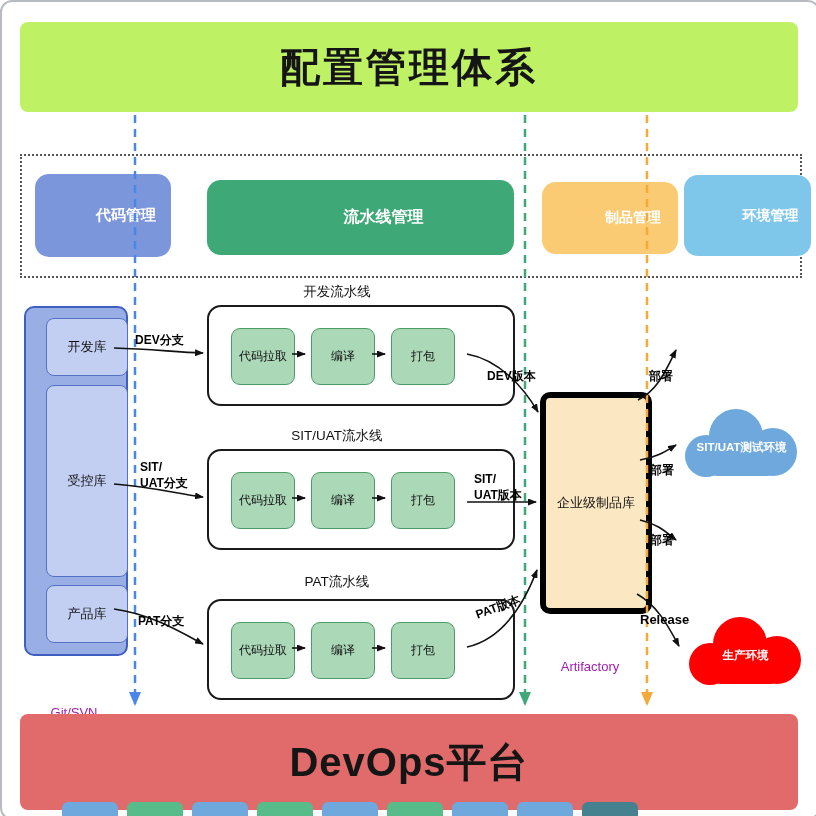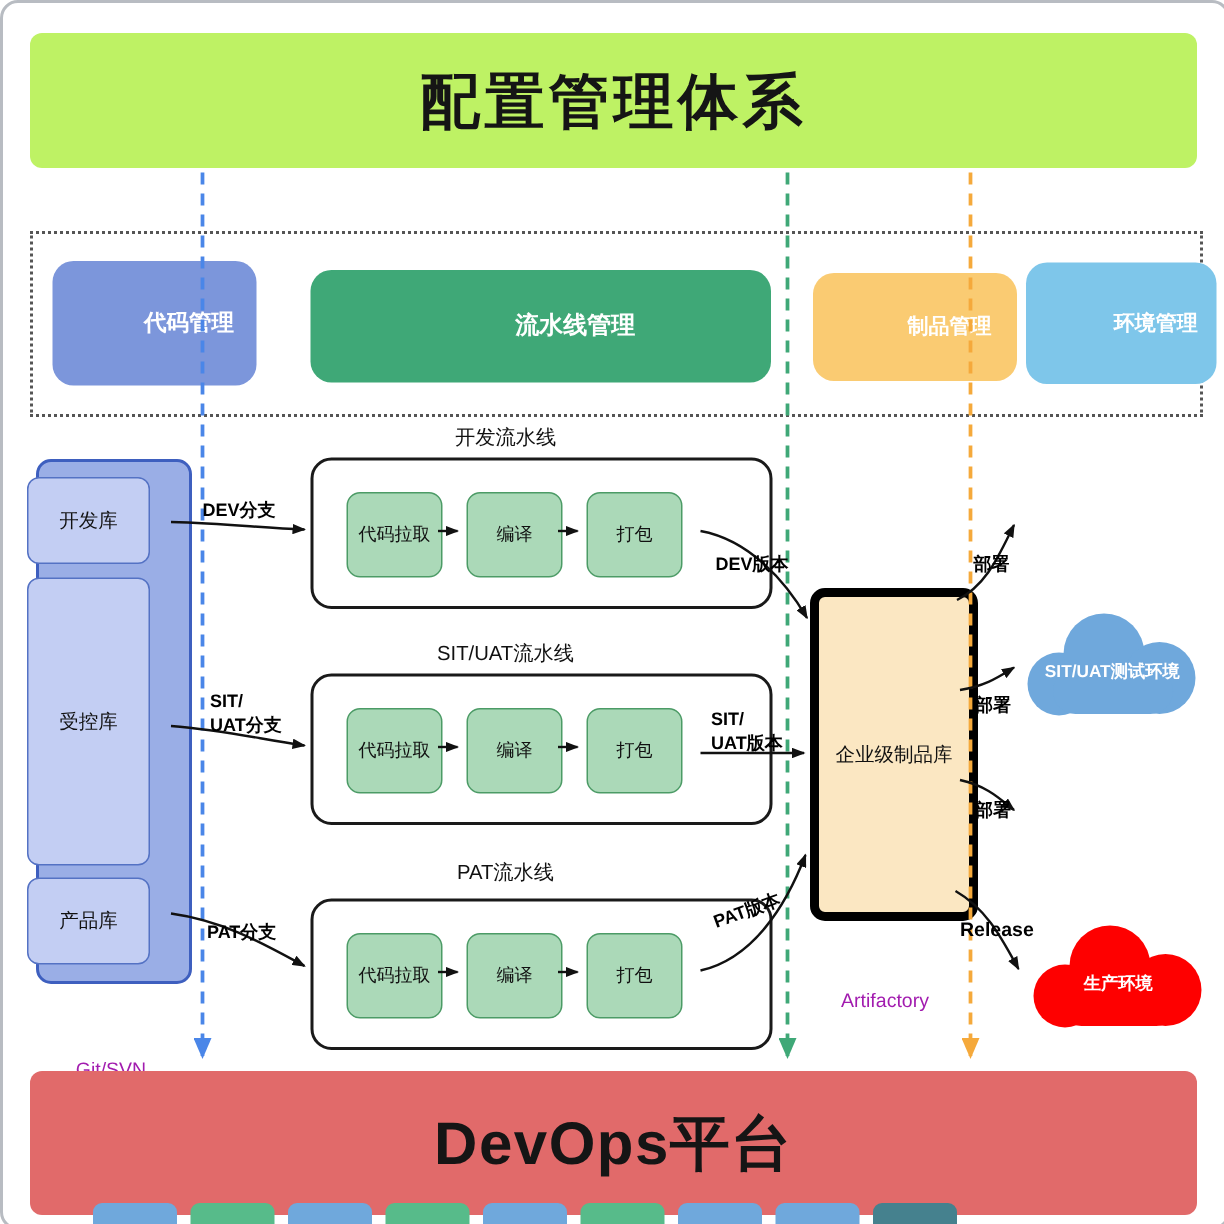--- a/index.html
+++ b/index.html
@@ -4,21 +4,21 @@
 <style>
   html,body{margin:0;padding:0;background:#ffffff;}
   body{font-family:"Liberation Sans","DejaVu Sans",sans-serif;}
   .page{position:relative;width:816px;height:816px;border:2px solid #b8bcc2;border-radius:12px;overflow:hidden;background:#fff;}
   .banner{position:absolute;left:18px;width:778px;border-radius:8px;display:flex;align-items:center;justify-content:center;font-weight:bold;color:#151515;}
   .banner-top{top:20px;height:90px;font-size:40px;letter-spacing:3px;}
   .banner-bottom{top:712px;height:96px;font-size:40px;letter-spacing:1px;}
   .lane-strip{position:absolute;left:18px;top:152px;width:778px;height:120px;border:2px dotted #555;}
   .lane{position:absolute;border-radius:14px;color:#fff;font-weight:bold;display:flex;align-items:center;justify-content:center;text-align:center;padding-left:46px;}
   .repo-outer{position:absolute;left:22px;top:304px;width:100px;height:346px;border:2px solid #3e5fbf;border-radius:10px;}
-  .repo{position:absolute;left:16px;width:80px;border:1.5px solid #5472c4;border-radius:8px;display:flex;align-items:center;justify-content:center;font-size:13px;color:#111;}
+  .repo{position:absolute;left:44px;width:80px;border:1.5px solid #5472c4;border-radius:8px;display:flex;align-items:center;justify-content:center;font-size:13px;color:#111;}
   .pipeline{position:absolute;left:205px;width:260px;height:97px;background:#fff;border:2px solid #1a1a1a;border-radius:14px;padding-left:44px;}
   .step{position:absolute;top:21px;width:62px;height:55px;border:1.5px solid #4c9b66;border-radius:9px;display:flex;align-items:center;justify-content:center;font-size:12px;color:#111;}
   .pipe-title{position:absolute;font-size:13.5px;color:#111;transform:translateX(-50%);white-space:nowrap;}
   .caption{position:absolute;font-size:13px;color:#a21caf;transform:translateX(-50%);white-space:nowrap;margin-top:47px;}
   .artifact{position:absolute;left:538px;top:390px;width:100px;height:210px;border:6px solid #000000;border-radius:10px;display:flex;align-items:center;justify-content:center;font-size:13px;color:#111;}
   .cloud{position:absolute;}
   .cloud svg{display:block;}
   .cloud-label{position:absolute;left:0;top:40px;width:100%;text-align:center;color:#fff;font-weight:bold;font-size:11.5px;}
   .flow-label{position:absolute;font-weight:bold;font-size:12px;color:#000;white-space:pre-line;line-height:1.3;}
   .overlay{position:absolute;left:0;top:0;width:816px;height:816px;pointer-events:none;}
@@ -134,21 +134,21 @@
       <path d="M638,458 C656,455 664,449 674,443" marker-end="url(#ah-black)"></path>
       <path d="M638,518 C656,522 664,530 674,538" marker-end="url(#ah-black)"></path>
       <path d="M635,592 C656,604 666,624 677,644" marker-end="url(#ah-black)"></path>
     </g>
   </svg>
 
   <div class="flow-label" style="left:133px;top:331px;">DEV分支</div>
   <div class="flow-label" style="left:138px;top:458px;">SIT/
 UAT分支</div>
   <div class="flow-label" style="left:136px;top:612px;">PAT分支</div>
-  <div class="flow-label" style="left:475px;top:367px;">DEV版本</div>
+  <div class="flow-label" style="left:485px;top:367px;">DEV版本</div>
   <div class="flow-label" style="left:472px;top:470px;">SIT/
 UAT版本</div>
   <div class="flow-label" style="left:473px;top:598px;transform:rotate(-20deg);">PAT版本</div>
   <div class="flow-label" style="left:647px;top:367px;">部署</div>
   <div class="flow-label" style="left:648px;top:461px;">部署</div>
   <div class="flow-label" style="left:648px;top:531px;">部署</div>
   <div class="flow-label" style="left:638px;top:610px;font-size:13px;">Release</div>
 
   <div class="banner banner-bottom" style="background: rgb(225, 106, 106);">
     <span>DevOps平台</span>

